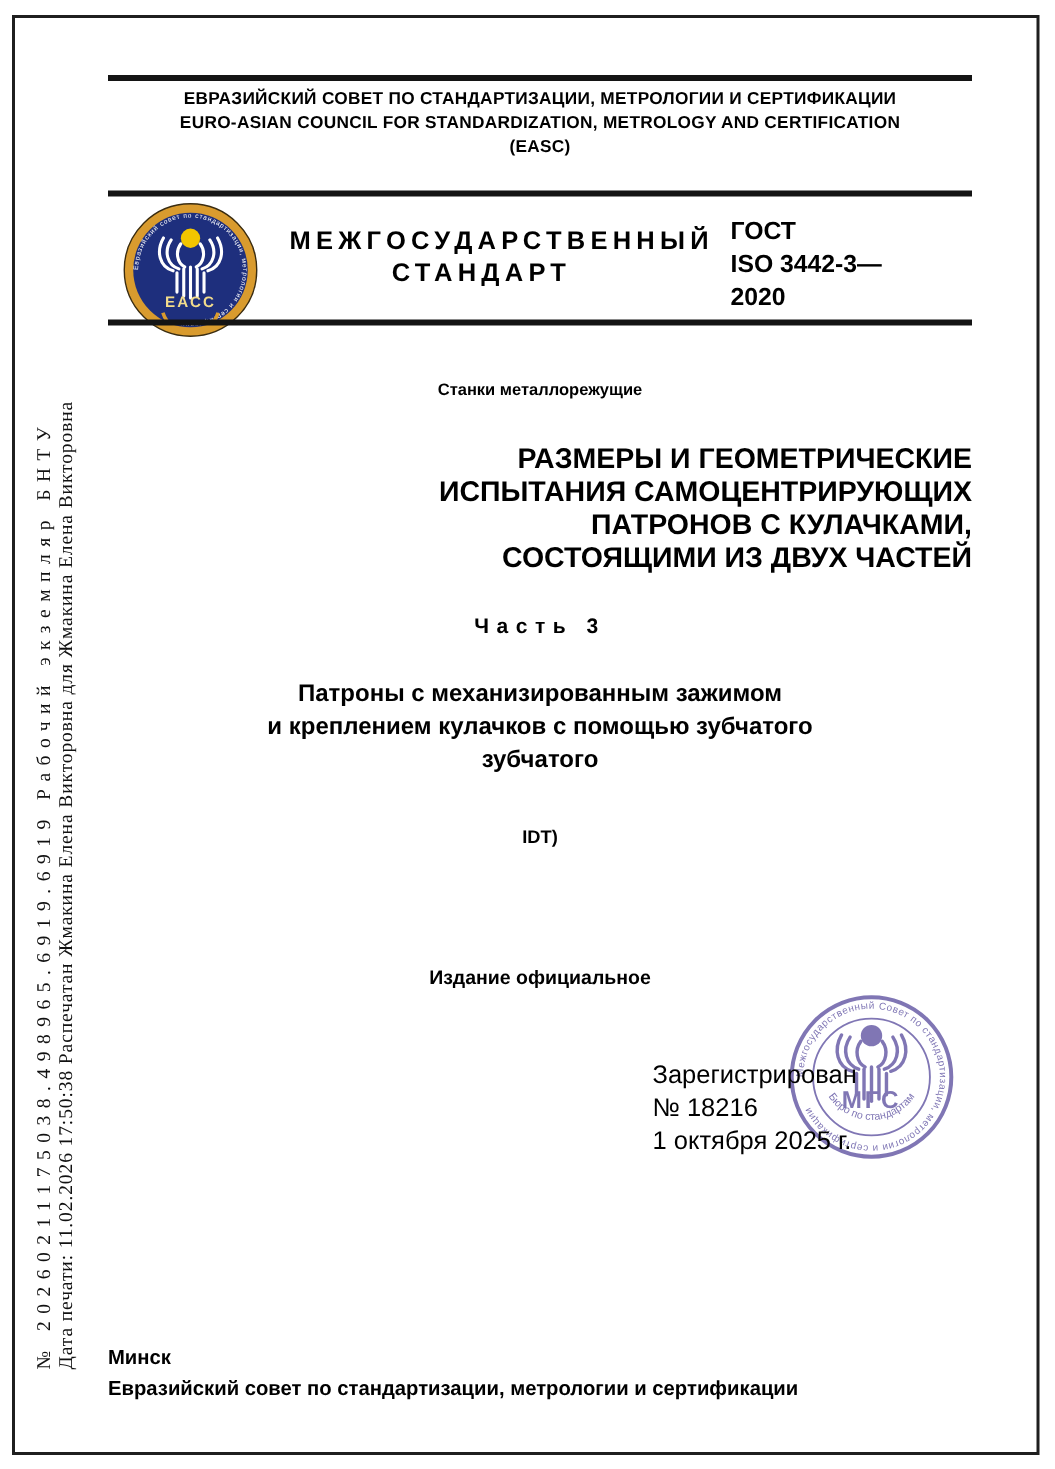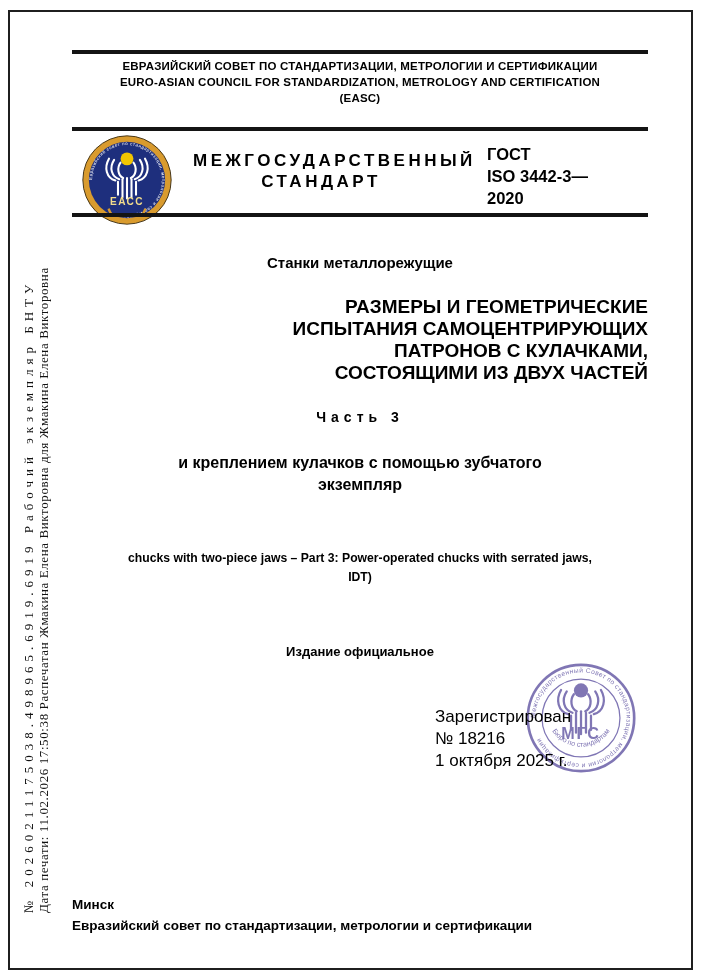--- a/index.html
+++ b/index.html
@@ -10,21 +10,21 @@
   .page-border{position:absolute;left:8px;top:10px;width:681px;height:956px;border:2px solid #1f1f1f;}
   .rule{position:absolute;left:72px;width:576px;height:4px;background:#141414;}
   .rule1{top:50px;}
   .rule2{top:127px;}
   .rule3{top:213px;}
   .hdr{position:absolute;left:72px;top:58px;width:576px;text-align:center;
        font-weight:bold;font-size:11.5px;line-height:16px;letter-spacing:0.2px;}
   .doc-type{position:absolute;left:193px;top:150px;width:256px;text-align:center;
        font-weight:bold;font-size:17px;line-height:21px;letter-spacing:3.5px;}
   .gost-code{position:absolute;left:487px;top:143px;font-weight:bold;font-size:16.5px;line-height:22px;}
-  .subject{position:absolute;left:72px;top:254px;width:576px;text-align:center;font-weight:bold;font-size:15px;}
+  .subject{position:absolute;left:72px;top:254px;width:576px;text-align:center;font-weight:bold;font-size:11px;}
   .main-title{position:absolute;left:72px;top:296px;width:576px;text-align:right;
        font-weight:bold;font-size:19px;line-height:22px;}
   .part{position:absolute;left:72px;top:409px;width:576px;text-align:center;
        font-weight:bold;font-size:14px;letter-spacing:5px;}
   .subtitle{position:absolute;left:72px;top:452px;width:576px;text-align:center;
        font-weight:bold;font-size:16px;line-height:22px;}
   .iso-ref{position:absolute;left:72px;top:549px;width:576px;text-align:center;
        font-weight:bold;font-size:12.2px;line-height:19px;}
   .edition{position:absolute;left:72px;top:644px;width:576px;text-align:center;font-weight:bold;font-size:13px;}
   .reg-block{position:absolute;left:435px;top:706px;font-size:17px;line-height:22px;}
@@ -102,26 +102,26 @@
 <div class="main-title">
   <div>РАЗМЕРЫ И ГЕОМЕТРИЧЕСКИЕ</div>
   <div>ИСПЫТАНИЯ САМОЦЕНТРИРУЮЩИХ</div>
   <div>ПАТРОНОВ С КУЛАЧКАМИ,</div>
   <div>СОСТОЯЩИМИ ИЗ ДВУХ ЧАСТЕЙ</div>
 </div>
 
 <div class="part">Часть 3</div>
 
 <div class="subtitle">
+  <div>Патроны с механизированным зажимом</div>
   <div>и креплением кулачков с помощью зубчатого</div>
-  <div>экземпляр</div>
+  <div>зубчатого</div>
 </div>
 
 <div class="iso-ref">
-  <div>chucks with two-piece jaws – Part 3: Power-operated chucks with serrated jaws,</div>
   <div>IDT)</div>
 </div>
 
 <div class="edition">Издание официальное</div>
 
 <svg class="stamp" viewBox="-60 -60 120 120">
   <defs>
     <path id="stampRing" d="M -48,0 A 48,48 0 1 1 -48,0.05" fill="none"></path>
     <path id="bureauArc" d="M -34,6 A 36,36 0 0 0 34,6" fill="none"></path>
   </defs>

